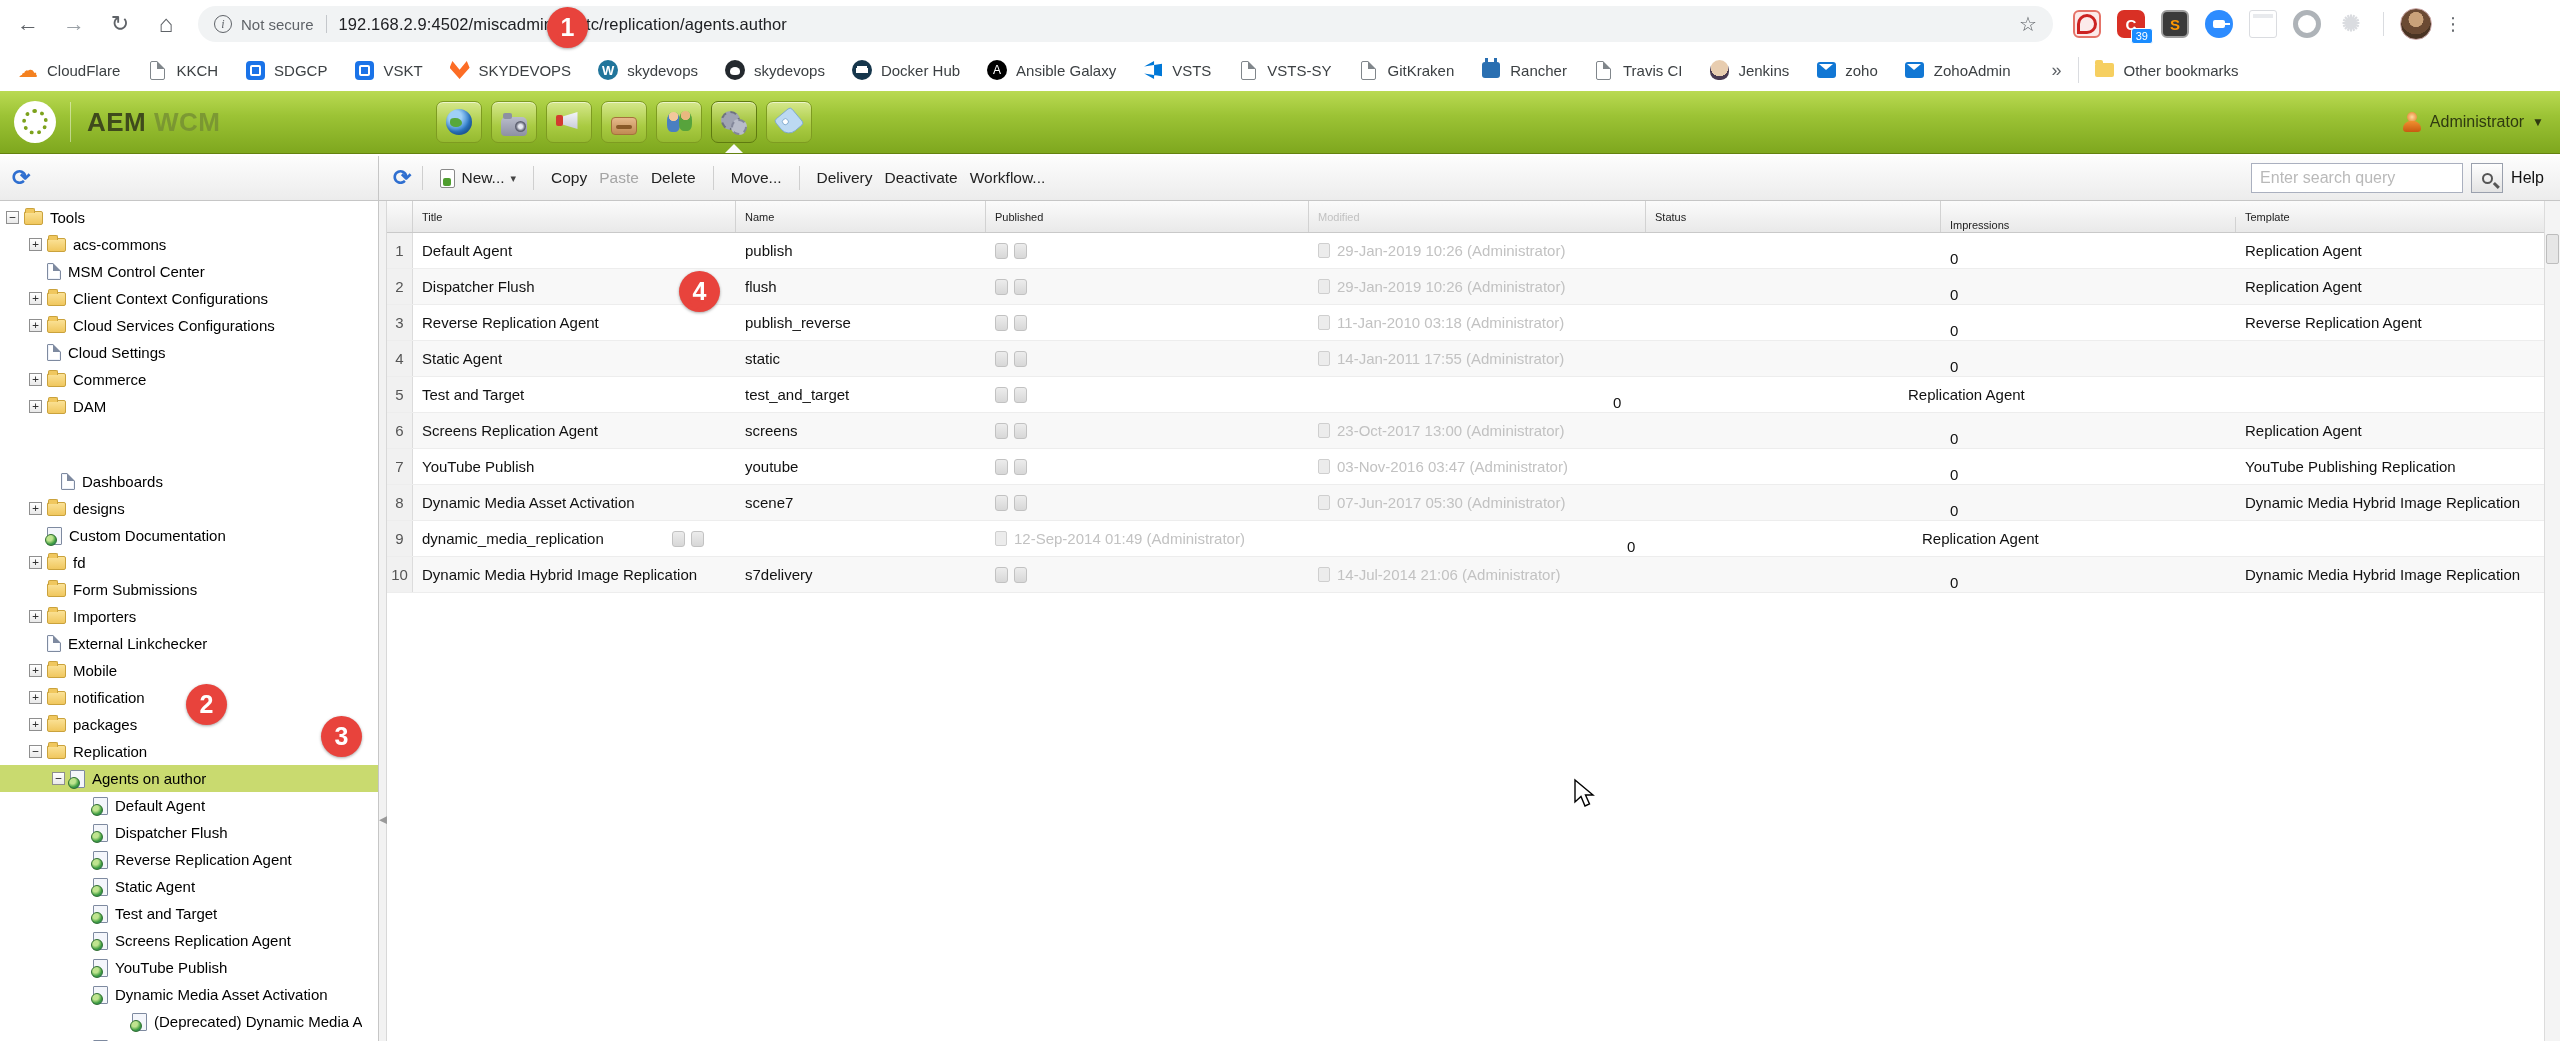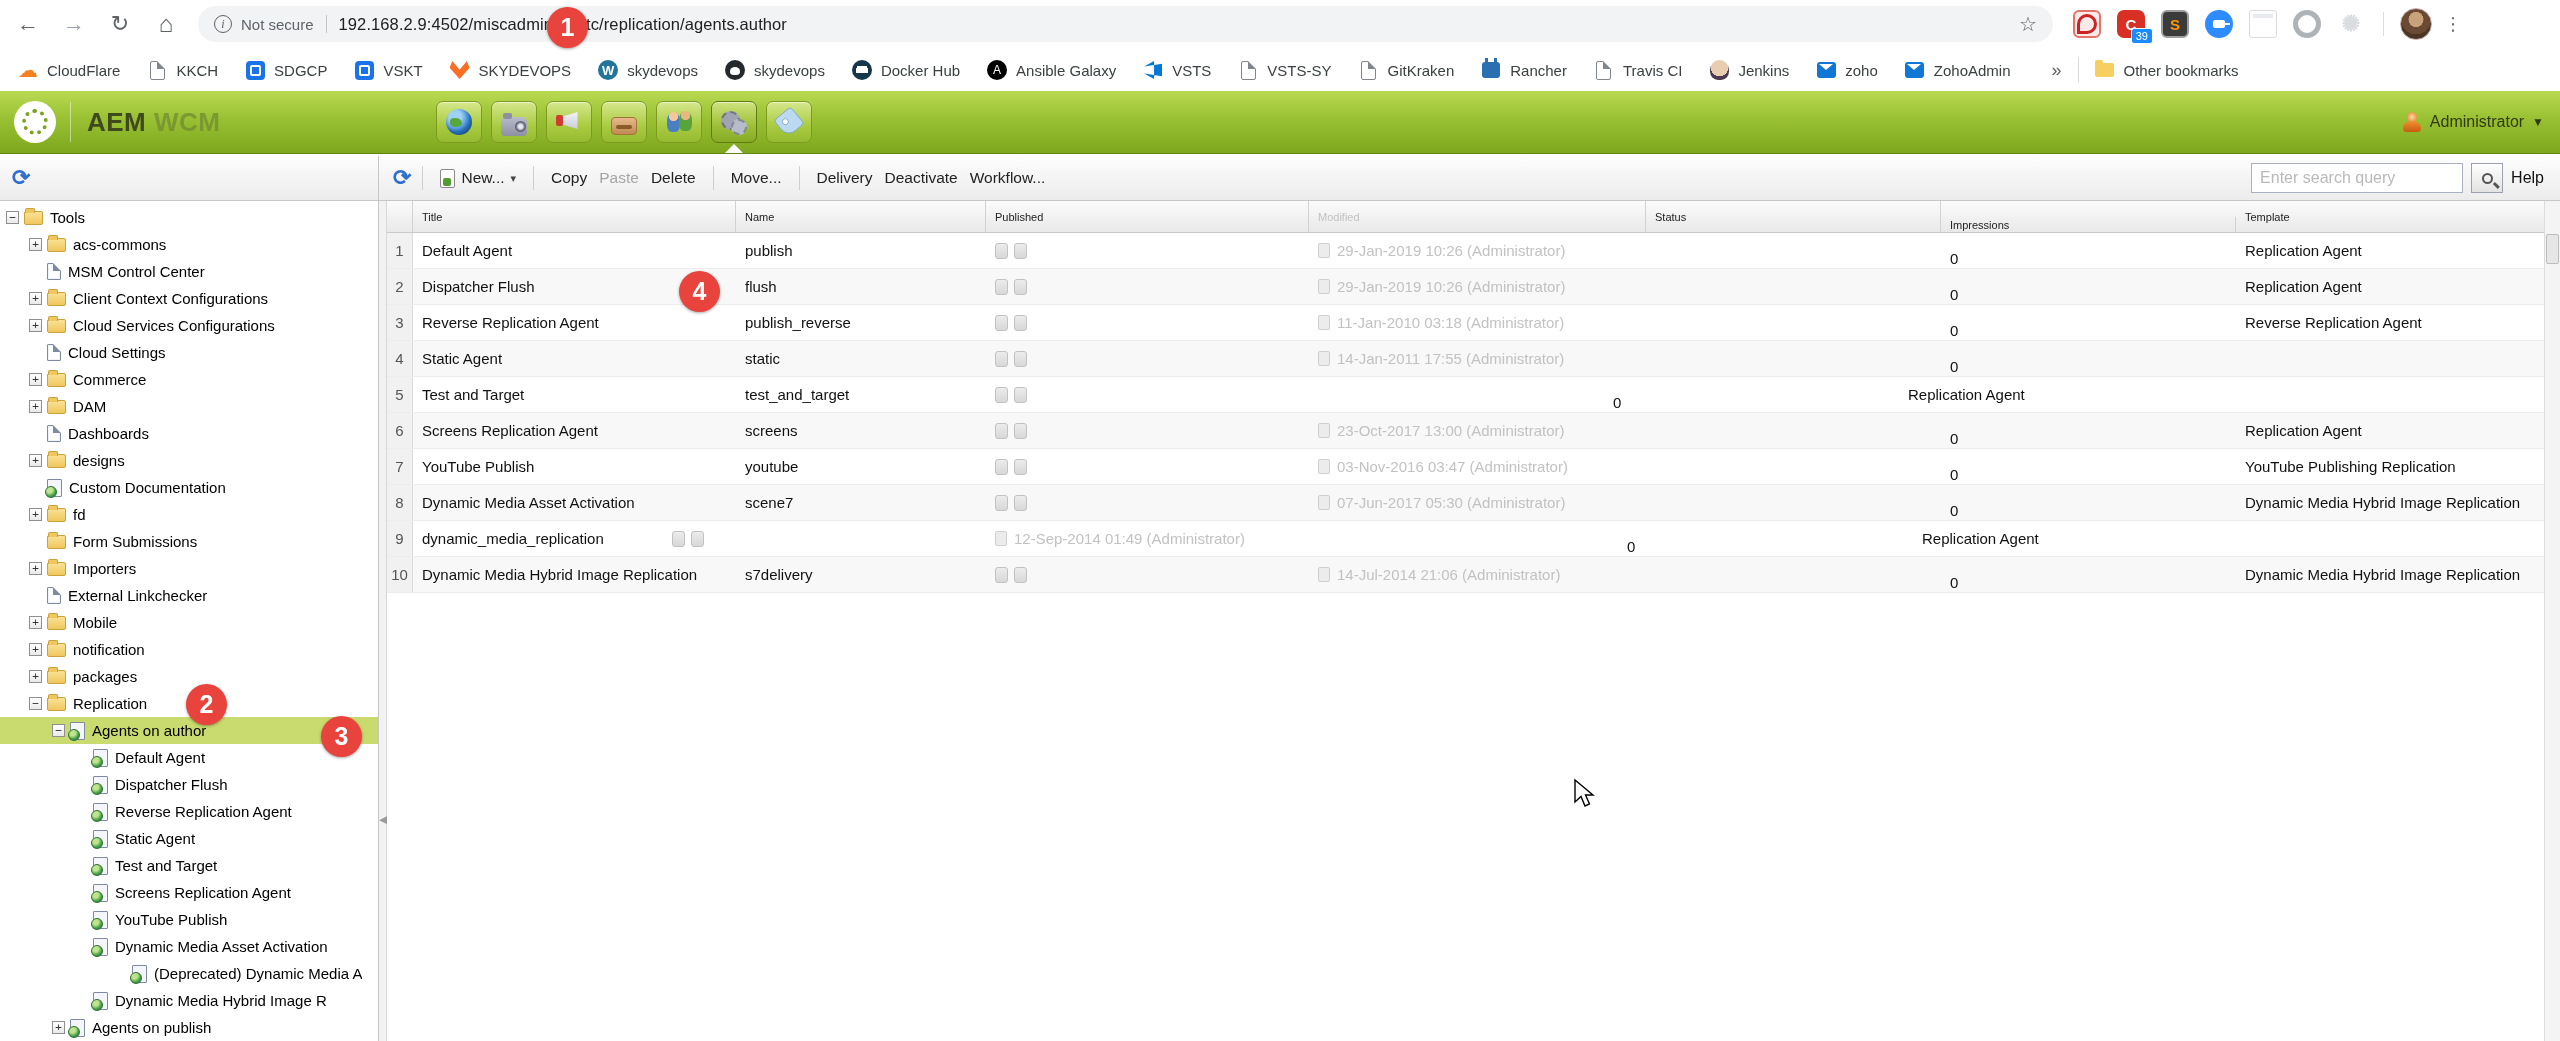--- a/index.html
+++ b/index.html
@@ -437,21 +437,21 @@
           </div>
           <div class="tlabel">Commerce</div>
         </div>
         <div class="titem" style="padding-left: 29px;">
           <div class="exp">+</div>
           <div class="ticon">
             <div class="ti-folder"></div>
           </div>
           <div class="tlabel">DAM</div>
         </div>
-        <div class="titem" style="padding-left: 29px;">
+        <div class="titem" style="padding-left: 43px; margin-top: 48px;">
           <div class="exp-spacer"></div>
           <div class="ticon">
             <div class="ti-page"></div>
           </div>
           <div class="tlabel">Dashboards</div>
         </div>
         <div class="titem" style="padding-left: 29px;">
           <div class="exp">+</div>
           <div class="ticon">
             <div class="ti-folder"></div>

